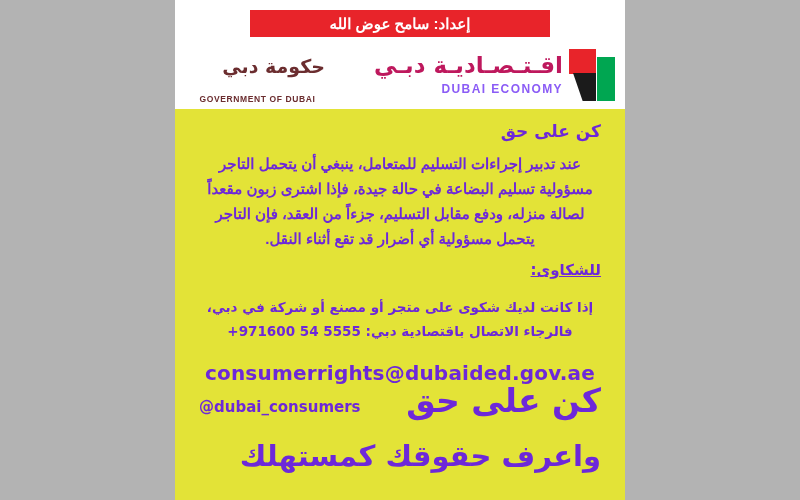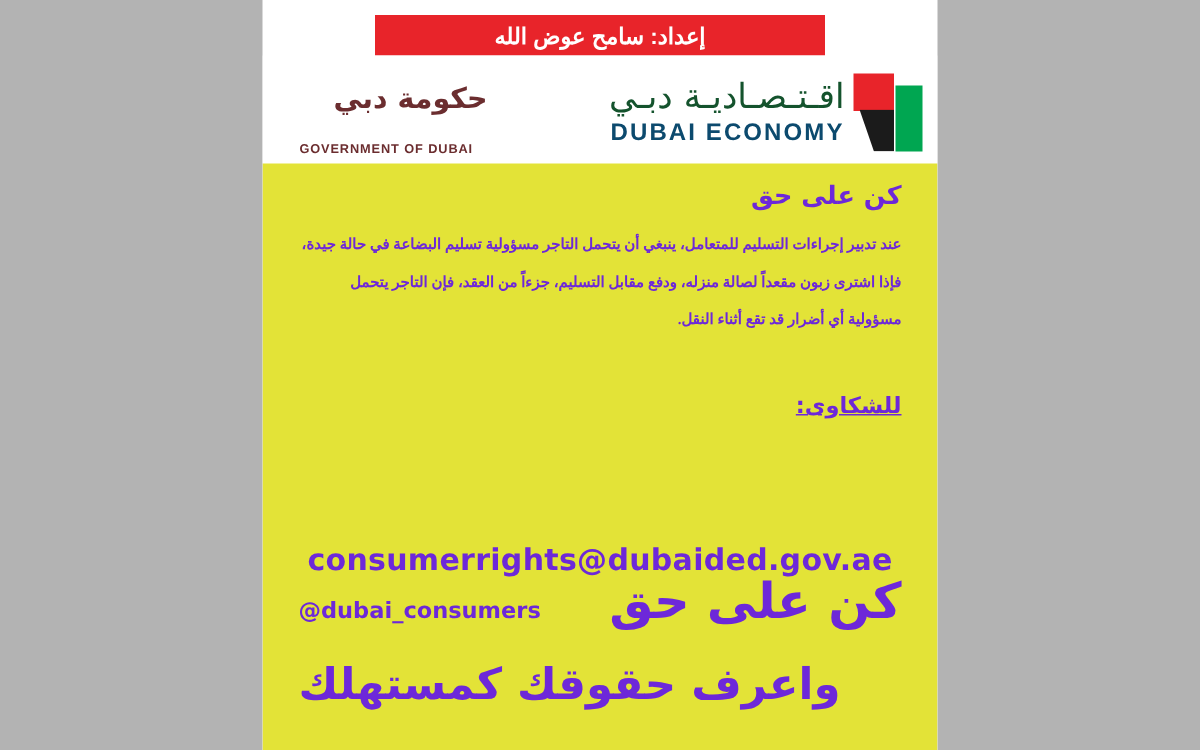--- a/index.html
+++ b/index.html
@@ -88,30 +88,30 @@
     flex-direction: row;
     align-items: center;
   }
   .ded-text {
     text-align: right;
     direction: rtl;
     padding-right: 6px;
   }
   .ded-ar {
     font-size: 23px;
-    font-weight: normal;
-    color: #14532d;
+    font-weight: bold;
+    color: #be185d;
     letter-spacing: 2px;
     line-height: 27px;
     font-family: "DejaVu Sans", sans-serif;
   }
   .ded-en {
-    font-size: 16px;
-    font-weight: bold;
-    color: #0c4a6e;
+    font-size: 12px;
+    font-weight: bold;
+    color: #8b5cf6;
     letter-spacing: 1.4px;
     line-height: 20px;
   }
   .ded-mark {
     position: relative;
     width: 46px;
     height: 52px;
     margin-right: 2px;
   }
   .ded-mark .sq-red {
@@ -156,24 +156,25 @@
     top: 12px;
     font-size: 17px;
     font-weight: bold;
     font-family: "DejaVu Sans", sans-serif;
   }
   .para {
     position: absolute;
     right: 24px;
     left: 24px;
     top: 42px;
-    font-size: 10px;
+    font-size: 15px;
     line-height: 25px;
     font-weight: bold;
-    font-family: Liberation Serif, serif;
+    text-align: center;
+    font-family: Liberation Sans, sans-serif;
   }
   .complaints-label {
     position: absolute;
     right: 24px;
     top: 152px;
     font-size: 15px;
     font-weight: bold;
     font-family: "DejaVu Sans", sans-serif;
     text-decoration: underline;
   }
@@ -216,21 +217,21 @@
     font-size: 33px;
     font-weight: bold;
     letter-spacing: 1px;
     font-family: "DejaVu Sans", sans-serif;
   }
   .slogan2 {
     position: absolute;
     right: 24px;
     left: 24px;
     top: 330px;
-    text-align: left;
+    text-align: right;
     font-size: 29px;
     font-weight: bold;
     letter-spacing: 2px;
     font-family: "DejaVu Sans", sans-serif;
   }
 </style>
 </head>
 <body>
 
 <div class="page">
@@ -258,20 +259,21 @@
           <span class="sq-dark"></span>
         </div>
       </div>
 
     </div>
 
     <div class="body-yellow">
       <div class="headline">كن على حق</div>
       <div class="para">عند تدبير إجراءات التسليم للمتعامل، ينبغي أن يتحمل التاجر مسؤولية تسليم البضاعة في حالة جيدة، فإذا اشترى زبون مقعداً لصالة منزله، ودفع مقابل التسليم، جزءاً من العقد، فإن التاجر يتحمل مسؤولية أي أضرار قد تقع أثناء النقل.</div>
       <div class="complaints-label">للشكاوى:</div>
+      <div class="complaints-text">إذا كانت لديك شكوى على متجر أو مصنع أو شركة في دبي، فالرجاء الاتصال باقتصادية دبي: 5555 54 971600+</div>
       <div class="email">consumerrights@dubaided.gov.ae</div>
       <div class="handle">@dubai_consumers</div>
       <div class="slogan1">كن على حق</div>
       <div class="slogan2">واعرف حقوقك كمستهلك</div>
     </div>
 
   </div>
 </div>
 
 </body></html>

